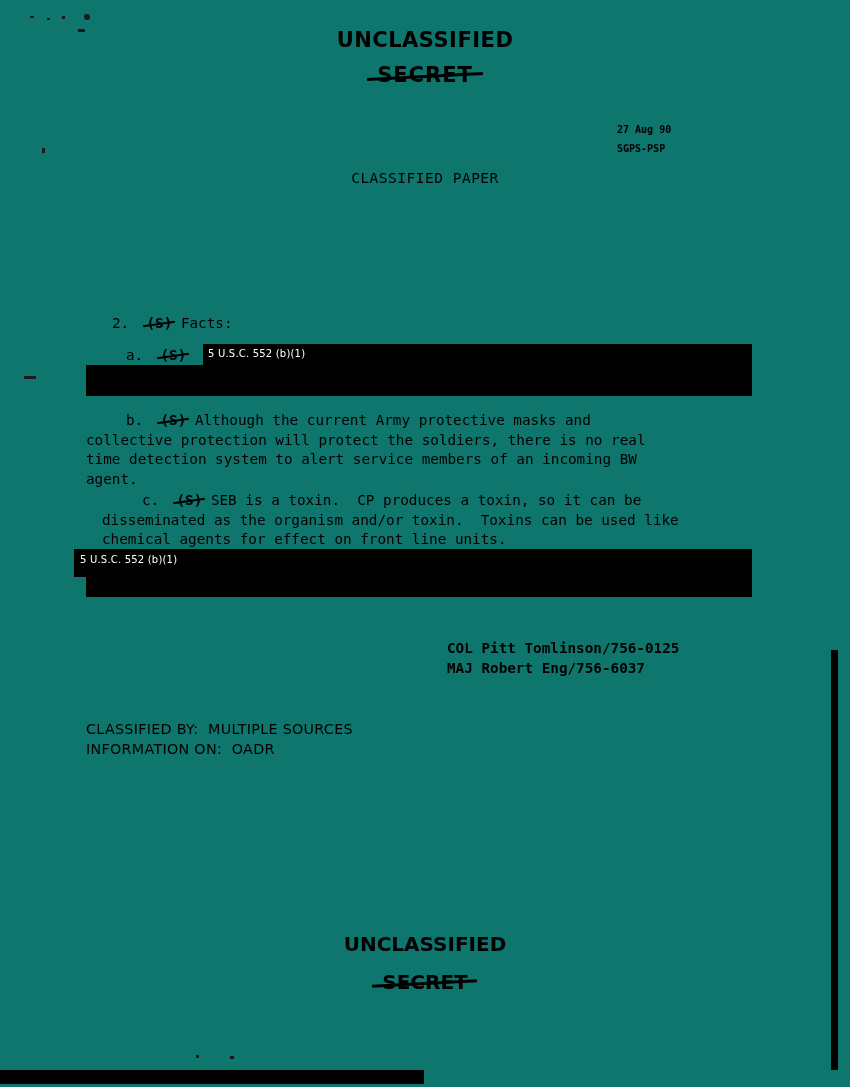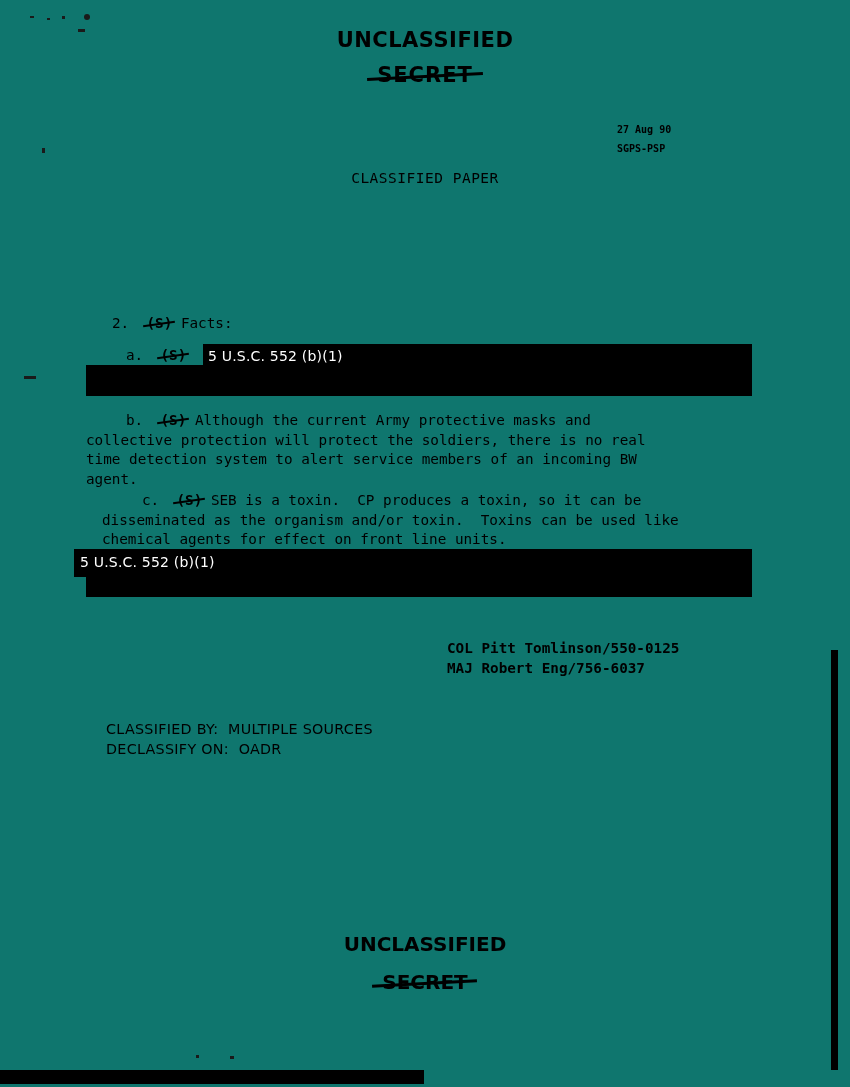--- a/index.html
+++ b/index.html
@@ -88,21 +88,21 @@
   }
 
   .redaction {
     position: absolute;
     background: #000000;
   }
   .redaction-label {
     position: absolute;
     color: #ffffff;
     font-family: "DejaVu Sans", sans-serif;
-    font-size: 14px;
+    font-size: 10px;
     letter-spacing: 0.2px;
   }
 
   .tsmark {
     position: relative;
     display: inline-block;
     font-weight: bold;
   }
   .tsmark::after {
     content: "";
@@ -126,21 +126,20 @@
   }
 
   .classblock {
     position: absolute;
     left: 86px;
     top: 719px;
     font-size: 14.3px;
     line-height: 20px;
     font-family: "DejaVu Sans", sans-serif;
     letter-spacing: 0.3px;
-    margin-left: 20px;
   }
   .classblock .row { white-space: pre; }
 
   .edge-bar {
     position: absolute;
     background: #000000;
   }
 
   .ftr-unclass {
     position: absolute;
@@ -206,27 +205,27 @@
 
   <div class="body-text" style="top:491px;margin-left:16px;"><span style="padding-left:40px;">c.</span>  <span class="tsmark">(S)</span> <span>SEB is a toxin.  CP produces a toxin, so it can be
 disseminated as the organism and/or toxin.  Toxins can be used like
 chemical agents for effect on front line units.</span></div>
 
   <div class="redaction" style="left:74px;top:549px;width:678px;height:28px;"></div>
   <div class="redaction" style="left:86px;top:577px;width:666px;height:20px;"></div>
   <div class="redaction-label" style="left:80px;top:554px;">5 U.S.C. 552 (b)(1)</div>
 
   <div class="contact">
-    <div>COL Pitt Tomlinson/550-0125</div>
+    <div>COL Pitt Tomlinson/756-0125</div>
     <div>MAJ Robert Eng/756-6037</div>
   </div>
 
   <div class="classblock">
     <div class="row"><span>CLASSIFIED BY:</span>  <span>MULTIPLE SOURCES</span></div>
-    <div class="row"><span>DECLASSIFY ON:</span>  <span>OADR</span></div>
+    <div class="row"><span>INFORMATION ON:</span>  <span>OADR</span></div>
   </div>
 
   <div class="edge-bar" style="left:831px;top:650px;width:7px;height:420px;"></div>
 
   <div class="edge-bar" style="left:0px;top:1070px;width:424px;height:14px;"></div>
 
   <div class="ftr-unclass">UNCLASSIFIED</div>
   <div class="ftr-secret">
     <span class="strike-wrap">SECRET</span>
   </div>

